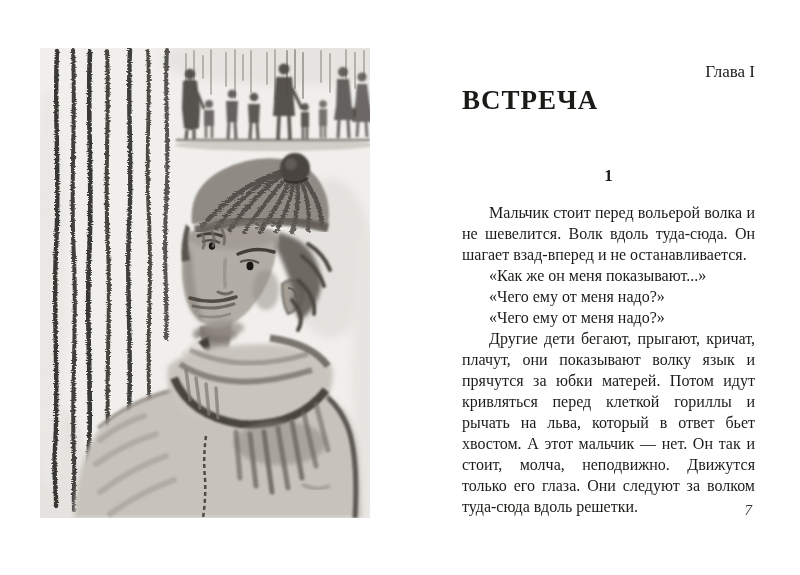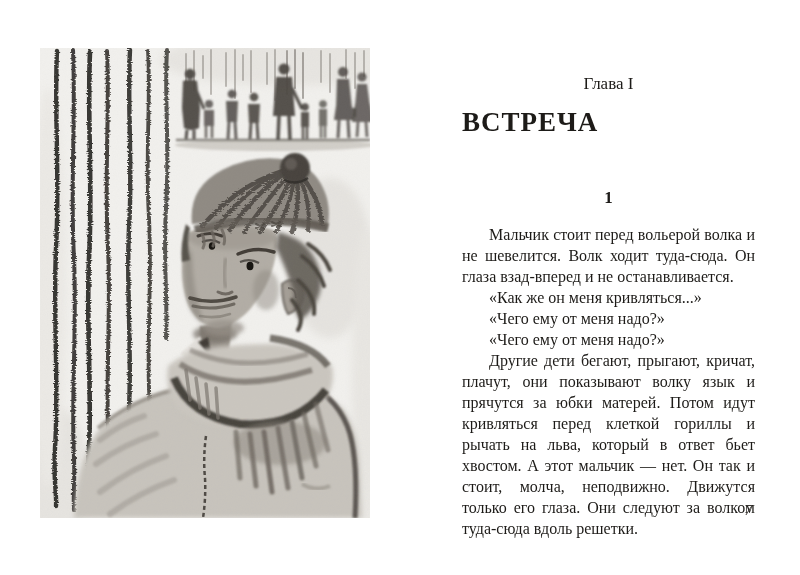--- a/index.html
+++ b/index.html
@@ -9,21 +9,21 @@
     position:relative;overflow:hidden;color:#1d1b18;
   }
   .book-page{position:absolute;inset:0;}
   .illustration{
     position:absolute;left:40px;top:48px;width:330px;height:470px;
   }
   .text-col{
     position:absolute;left:462px;top:62px;width:293px;
   }
   .chapter-label{
-    text-align:center;font-size:17px;line-height:20px;margin:12px;
+    text-align:right;font-size:17px;line-height:20px;margin:0;
     font-weight:normal;
   }
   .chapter-title{
     text-align:left;font-size:27px;line-height:32px;margin:2px 0 0 0;
     font-weight:bold;letter-spacing:1px;
   }
   .section-number{
     text-align:center;font-size:17px;font-weight:bold;margin:50px 0 0 0;
   }
   .body-text{margin-top:16px;}
@@ -268,22 +268,22 @@
 
     <rect x="0" y="0" width="330" height="470" filter="url(#grain)" fill="#f2f1ee" opacity="0.5"></rect>
   </svg>
 
   <div class="text-col">
     <p class="chapter-label">Глава I</p>
     <h1 class="chapter-title">ВСТРЕЧА</h1>
     <p class="section-number">1</p>
 
     <div class="body-text">
-      <p>Мальчик стоит перед вольерой волка и не шеве­лится. Волк ходит туда-сюда. Он глаза взад-впе­ред и не останавливается.</p>
-      <p>«Как же он меня кривляться...»</p>
+      <p>Мальчик стоит перед вольерой волка и не шеве­лится. Волк вдоль туда-сюда. Он шагает взад-впе­ред и не останавливается.</p>
+      <p>«Как же он меня показывают...»</p>
       <p>«Чего ему от меня надо?»</p>
       <p>«Чего ему от меня надо?»</p>
       <p>Другие дети бегают, прыгают, кричат, плачут, они показывают волку язык и прячутся за юбки матерей. Потом идут кривляться перед клеткой гориллы и рычать на льва, который в ответ бьет хвостом. А этот мальчик — нет. Он так и стоит, молча, неподвижно. Движутся только его глаза. Они следуют за волком туда-сюда вдоль решетки.</p>
     </div>
   </div>
 
   <div class="page-number">7</div>
 </div>
 
 </body></html>

